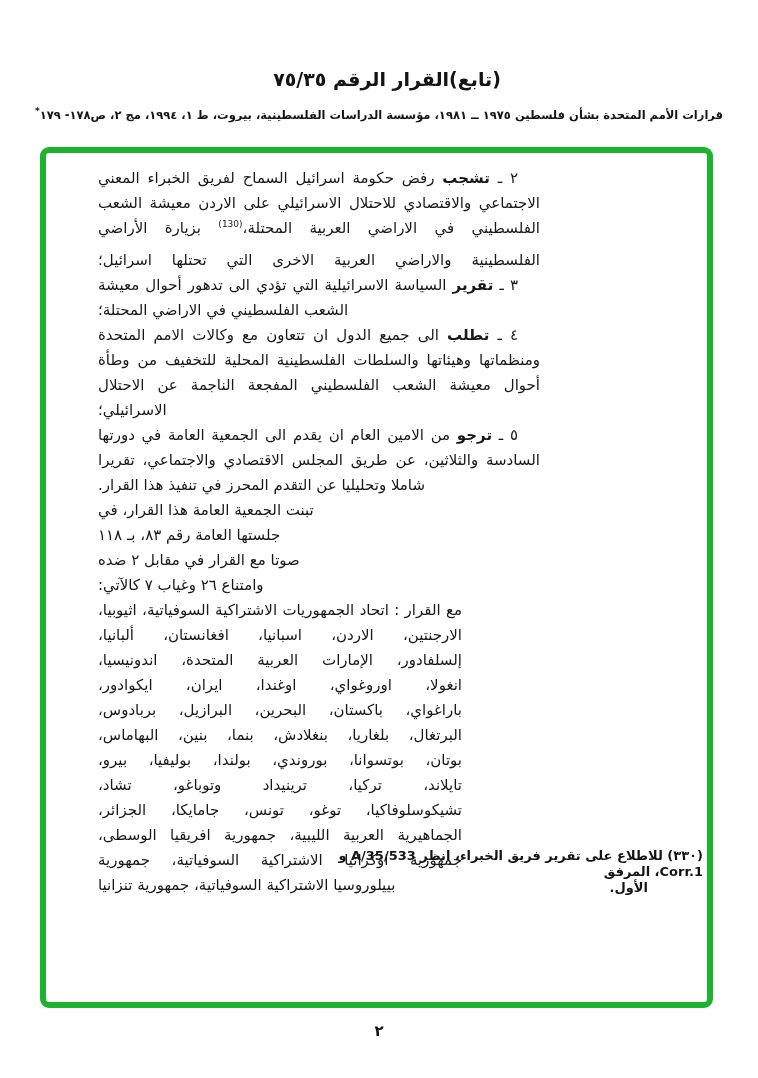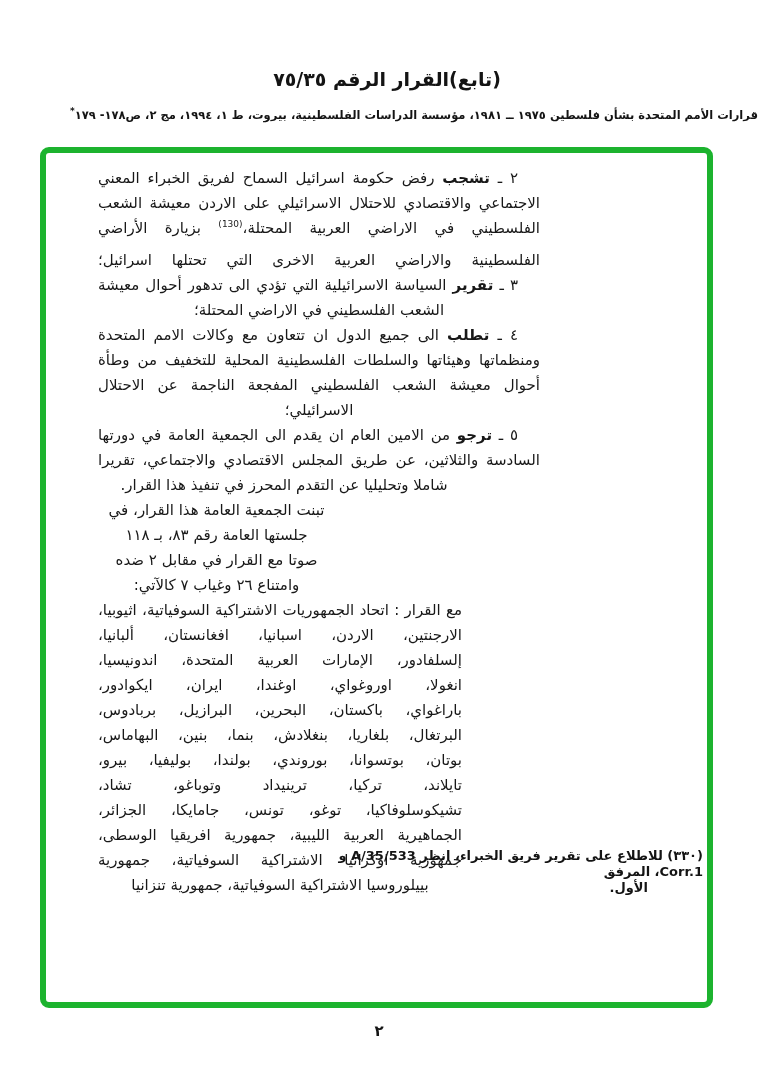--- a/index.html
+++ b/index.html
@@ -9,33 +9,33 @@
     font-family:"DejaVu Sans","Liberation Sans",sans-serif;
     overflow:hidden;
   }
   .hdr-title{
     position:absolute;top:68px;left:8px;width:758px;
     text-align:center;direction:rtl;
     font-size:19px;font-weight:bold;letter-spacing:.5px;
   }
   .hdr-src{
     position:absolute;top:106px;left:0;width:758px;
-    text-align:right;direction:rtl;
+    text-align:center;direction:rtl;
     font-size:11.5px;font-weight:bold;white-space:nowrap;
   }
   .hdr-src .notemark{font-size:9px;vertical-align:super;}
   .frame{
     position:absolute;left:40px;top:147px;width:661px;height:849px;
     border:6px solid #1cb32e;border-radius:9px;background:#fff;
   }
   .body-text{
     position:absolute;left:98px;top:166px;width:442px;
     direction:rtl;font-size:15px;color:#181818;
   }
-  .ln{height:25px;line-height:25px;white-space:nowrap;text-align:center;}
+  .ln{height:25px;line-height:25px;white-space:nowrap;text-align:left;}
   .ln.j{white-space:normal;text-align:justify;text-align-last:justify;overflow:hidden;height:25px;}
   .ln.ind{padding-right:22px;}
   .ln.ind2{margin-right:70px;}
   .ln.gap{margin-top:7px;}
   .ln.adopt{margin-right:205px;}
   .ln.vote{margin-right:78px;}
   .ln b{font-weight:bold;}
   .ln sup{font-size:9px;vertical-align:super;line-height:0;}
   .footnote{
     position:absolute;right:55px;top:848px;width:400px;

